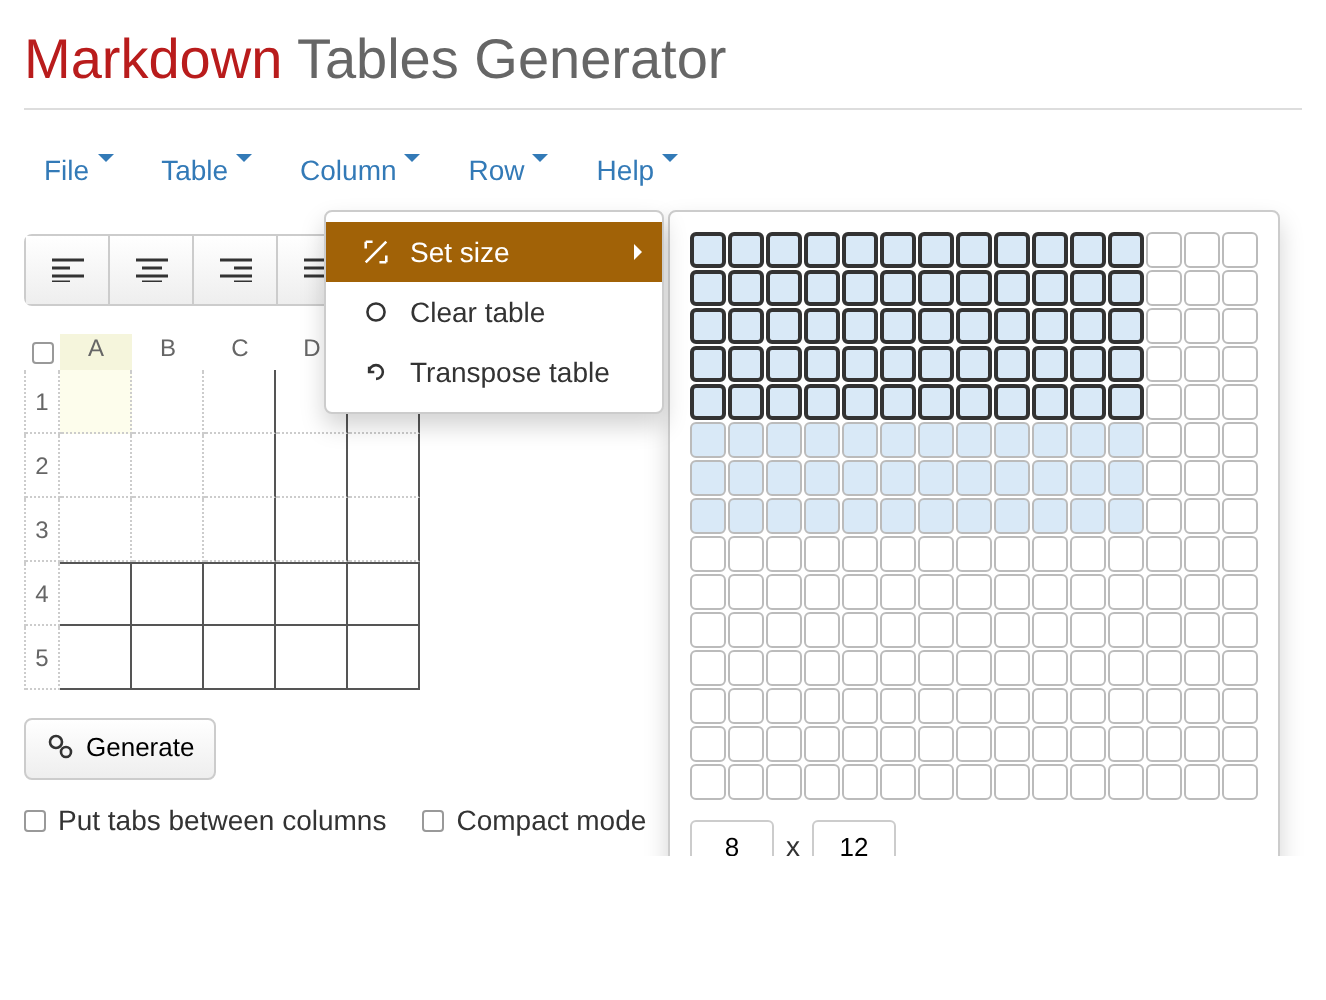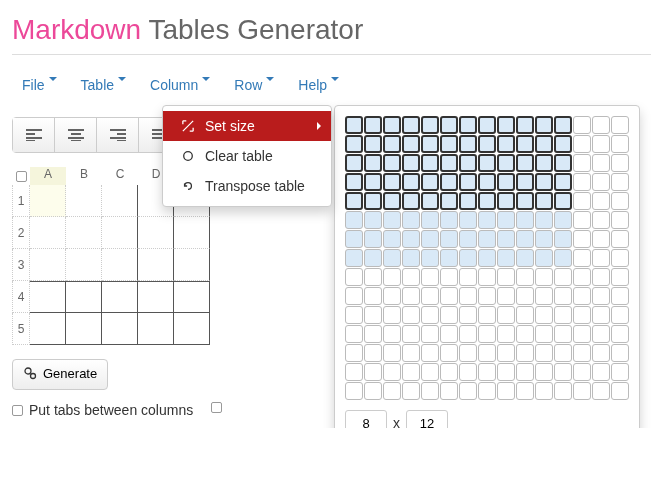--- a/index.html
+++ b/index.html
@@ -1,26 +1,26 @@
 <!DOCTYPE html>
 <html><head>
 <meta charset="utf-8">
 <style>
 *{box-sizing:border-box;margin:0;padding:0}
 body{font-family:"Helvetica Neue",Helvetica,Arial,sans-serif;font-size:14px;color:#333;background:#fff;width:663px;padding:10px 12px}
 .title{font-size:28px;font-weight:300;color:#666;padding:4px 0 8px}
-.title .md{color:#ec4899}
+.title .md{color:#b91c1c}
 .hr{border:0;border-top:1px solid #ddd;margin-bottom:14px}
 .menubar{display:flex;gap:4px;align-items:center;position:relative}
 .menu-item{color:#337ab7;padding:8px 10px;cursor:pointer;border-radius:4px;display:inline-flex;gap:4px;font-size:14px}
 .menu-item .caret{width:0;height:0;border-left:4px solid transparent;border-right:4px solid transparent;border-top:4px solid currentColor;display:inline-block}
 .menu-item.active{background:#8f8f8f;color:#fff}
 .dropdown{position:absolute;top:36px;left:150px;background:#fff;border:1px solid #ccc;border-radius:4px;box-shadow:0 6px 12px rgba(0,0,0,.175);min-width:170px;padding:5px 0;z-index:10}
 .dd-item{padding:7px 18px;display:flex;align-items:center;gap:10px;cursor:pointer;font-size:14px;color:#333;position:relative}
-.dd-item.hover{background:#b91c1c;color:#fff}
+.dd-item.hover{background:#a16207;color:#fff}
 .dd-item .sub-caret{position:absolute;right:10px;width:0;height:0;border-top:4px solid transparent;border-bottom:4px solid transparent;border-left:4px solid currentColor}
 .ico{width:14px;height:14px;display:inline-flex;align-items:center;justify-content:center}
 .sizepanel{position:absolute;top:36px;left:322px;background:#fff;border:1px solid #ccc;border-radius:4px;box-shadow:0 6px 12px rgba(0,0,0,.175);padding:10px;z-index:9}
 .grid{display:grid;grid-template-columns:repeat(15,18px);grid-auto-rows:18px;gap:1px}
 .cell{width:18px;height:18px;border:1px solid #bbb;border-radius:3px;background:#fff}
 .cell.h{background:#d9e9f7}
 .cell.s{background:#d9e9f7;border:2px solid #333}
 .sizectrl{display:flex;align-items:center;gap:6px;margin-top:10px}
 .sizectrl input{width:42px;height:26px;border:1px solid #ccc;border-radius:3px;text-align:center;font-size:13px}
 .toolbar{display:flex;margin-top:16px;border:1px solid #ccc;border-radius:4px;width:fit-content}
@@ -33,21 +33,21 @@
 .colh{width:36px;height:18px;text-align:center;font-size:12px;color:#666}
 .colh.sel{background:#f5f5dc}
 .trow{display:flex}
 .rowh{width:18px;height:32px;display:flex;align-items:center;justify-content:center;font-size:12px;color:#666;border:1px dotted #ccc;border-top:0}
 .tcell{width:36px;height:32px;border-right:1px dotted #ccc;border-bottom:1px dotted #ccc}
 .tcell.solid-r{border-right:1px solid #555}
 .tcell.solid-b{border-bottom:1px solid #555}
 .tcell.solid-t{border-top:1px solid #555}
 .tcell.sel{background:#fdfdec}
 .genbtn{margin-top:14px;border:1px solid #ccc;background:linear-gradient(#fff,#eee);border-radius:4px;padding:6px 10px;display:inline-flex;align-items:flex-start;gap:6px;cursor:pointer;font-size:13px}
-.opts{margin-top:12px;display:flex;gap:18px;align-items:flex-start;font-size:14px;color:#333}
+.opts{margin-top:12px;display:flex;gap:18px;align-items:flex-end;font-size:14px;color:#333}
 .opts label{display:flex;align-items:center;gap:6px}
 </style>
 </head>
 <body>
 
 
 
 <div class="title">
   <span class="md">Markdown</span><span> Tables Generator</span>
 </div>
@@ -428,16 +428,17 @@
   <span>Generate</span>
 </button>
 
 <div class="opts">
   <label>
       <span class="chk"></span>
       <span>Put tabs between columns</span>
     </label>
   <label>
       <span class="chk"></span>
+      <span>Compact mode</span>
     </label>
 </div>
 
 
 
 </body></html>

